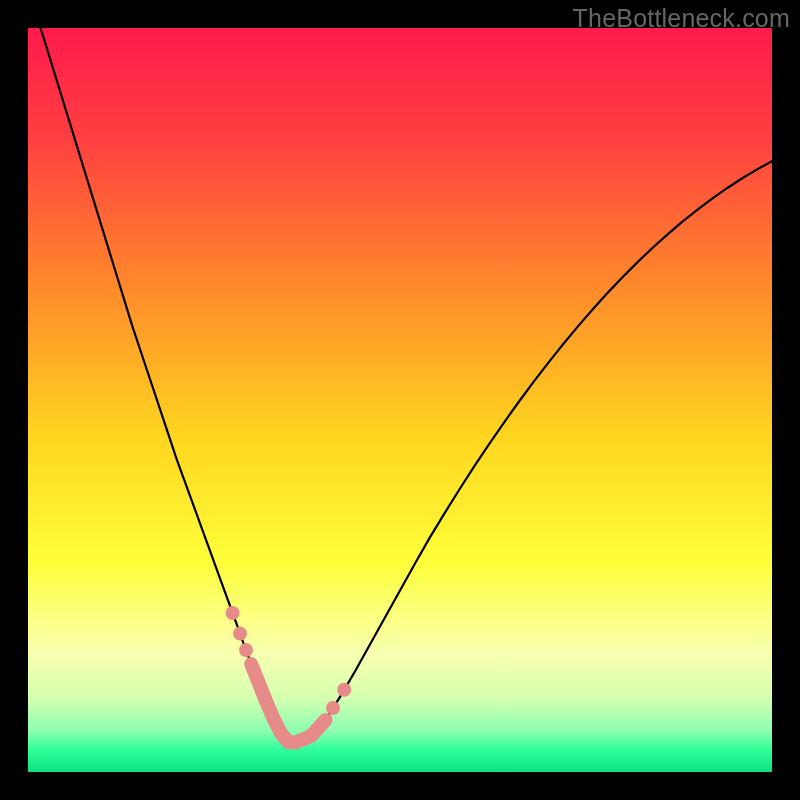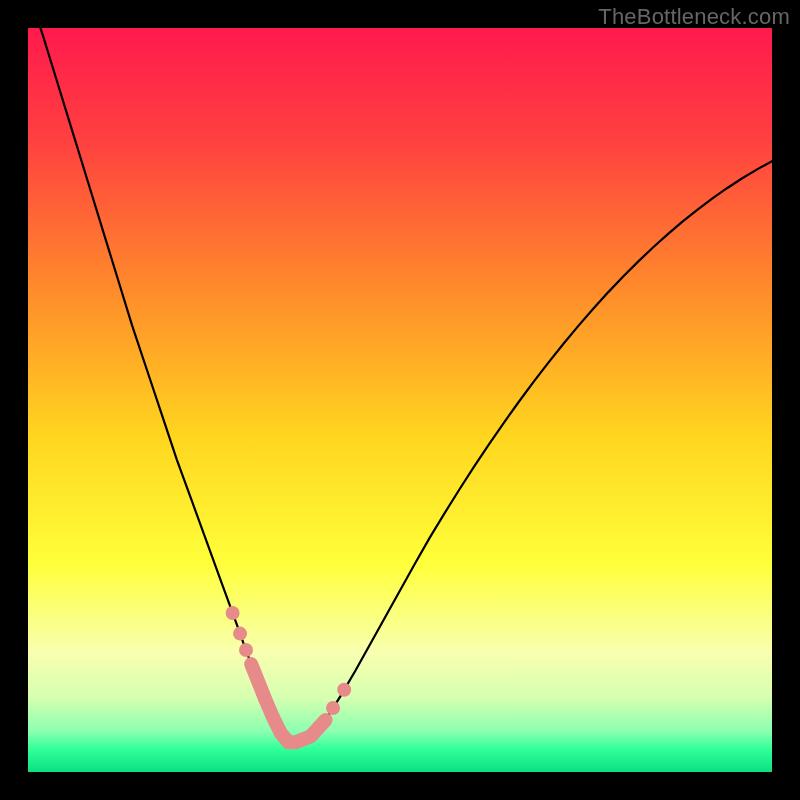--- a/index.html
+++ b/index.html
@@ -24,21 +24,21 @@
     left: 28px;
     top: 28px;
     width: 744px;
     height: 744px;
     overflow: hidden;
   }
   .watermark {
     position: absolute;
     top: 4px;
     right: 10px;
-    font-size: 22px;
+    font-size: 25px;
     font-weight: 500;
     color: #666;
     letter-spacing: 0.2px;
     font-family: Arial, sans-serif;
     z-index: 10;
   }
   svg {
     display: block;
   }
 </style>

